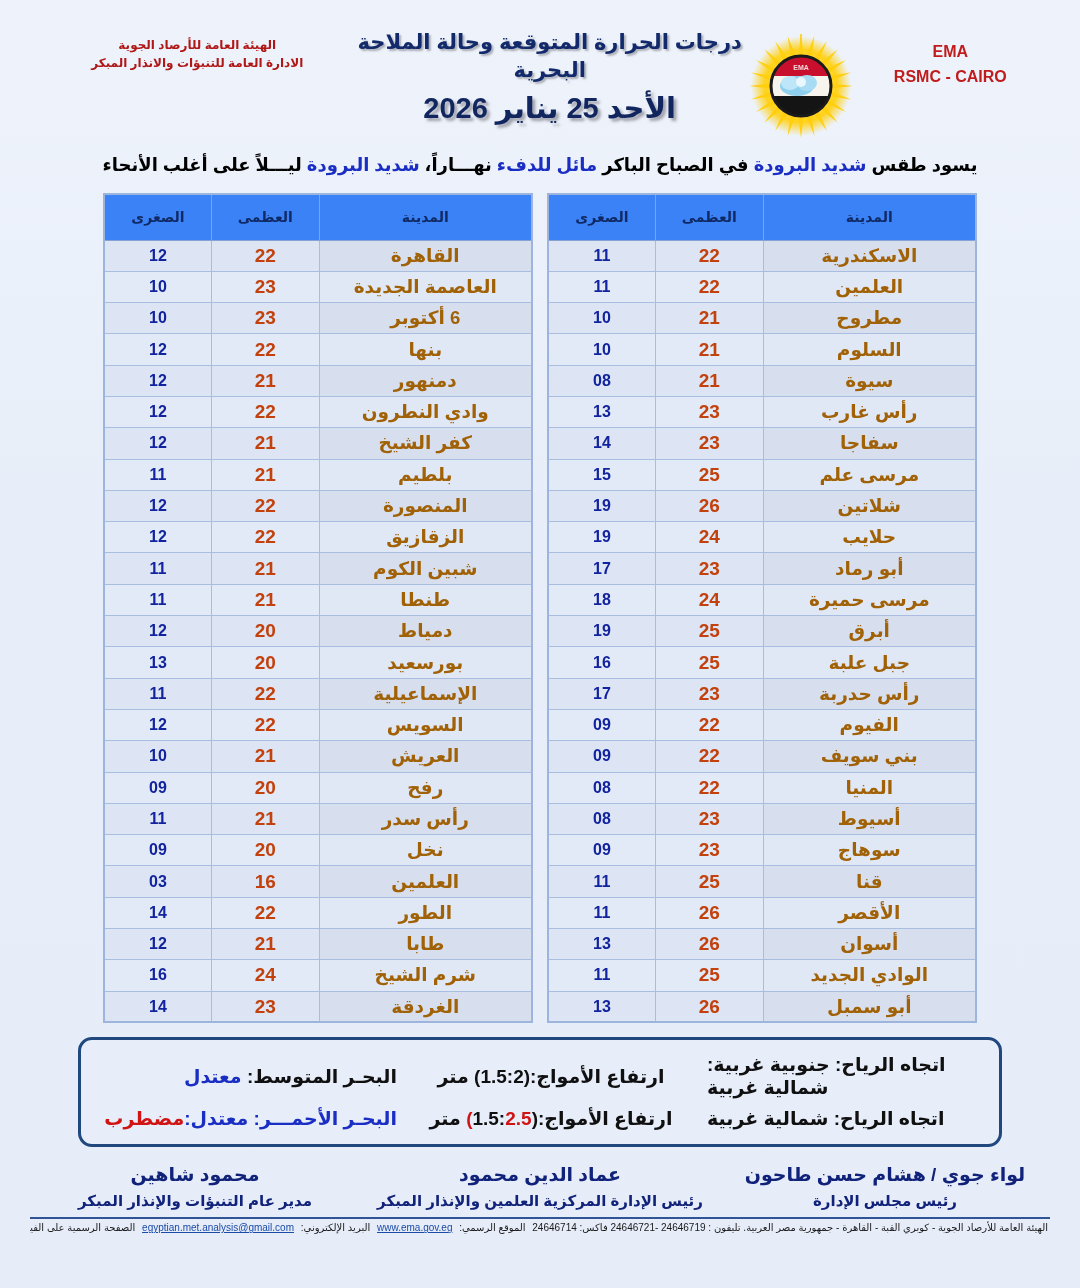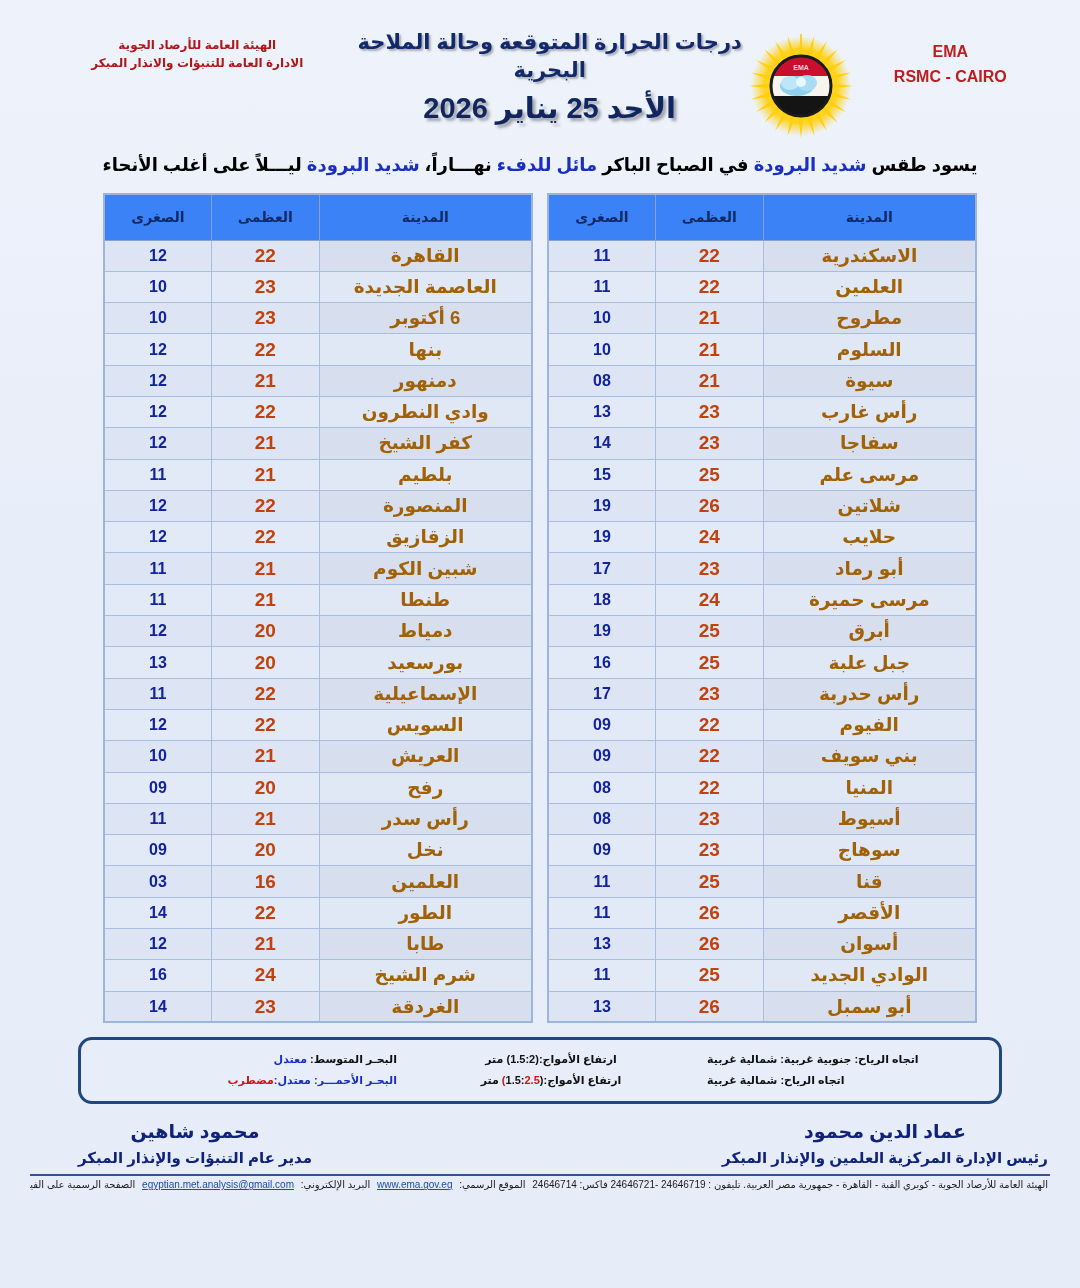--- a/index.html
+++ b/index.html
@@ -155,21 +155,21 @@
     margin: 14px 78px 0 78px;
     border: 3px solid #20487e;
     border-radius: 14px;
     background: #e7eefa;
     padding: 9px 16px 10px 16px;
   }
   .sea-row {
     display: flex;
     flex-direction: row-reverse;
     align-items: center;
-    font-size: 11px;
+    font-size: 19px;
     font-weight: bold;
     color: #101010;
     padding: 4px 0;
   }
   .sea-name  { width: 300px; text-align: right; padding-right: 4px; }
   .sea-waves { width: 300px; text-align: center; }
   .sea-wind  { flex: 1; text-align: left; padding-left: 6px; }
   .v-blue { color: #1b2ec4; }
   .v-red  { color: #d01414; }
 
@@ -634,20 +634,24 @@
   <div class="footer">
     <div class="sign-row">
         <div class="sign">
           <div class="nm">محمود شاهين</div>
           <div class="ttl">مدير عام التنبؤات والإنذار المبكر</div>
         </div>
         <div class="sign">
           <div class="nm">عماد الدين محمود</div>
           <div class="ttl">رئيس الإدارة المركزية العلمين والإنذار المبكر</div>
         </div>
+        <div class="sign">
+          <div class="nm">لواء جوي / هشام حسن طاحون</div>
+          <div class="ttl">رئيس مجلس الإدارة</div>
+        </div>
       </div>
     <div class="fineprint">
       <span class="seg">الهيئة العامة للأرصاد الجوية - كوبري القبة - القاهرة - جمهورية مصر العربية. تليفون : 24646719 -24646721 فاكس: 24646714</span>
       <span class="seg">الموقع الرسمي:</span>
       <span class="seg lnk">www.ema.gov.eg</span>
       <span class="seg">البريد الإلكتروني:</span>
       <span class="seg lnk">egyptian.met.analysis@gmail.com</span>
       <span class="seg">الصفحة الرسمية على الفيس بوك:</span>
       <span class="seg lnk">http://m.facebook.com/ema.gov.eg</span>
     </div>

